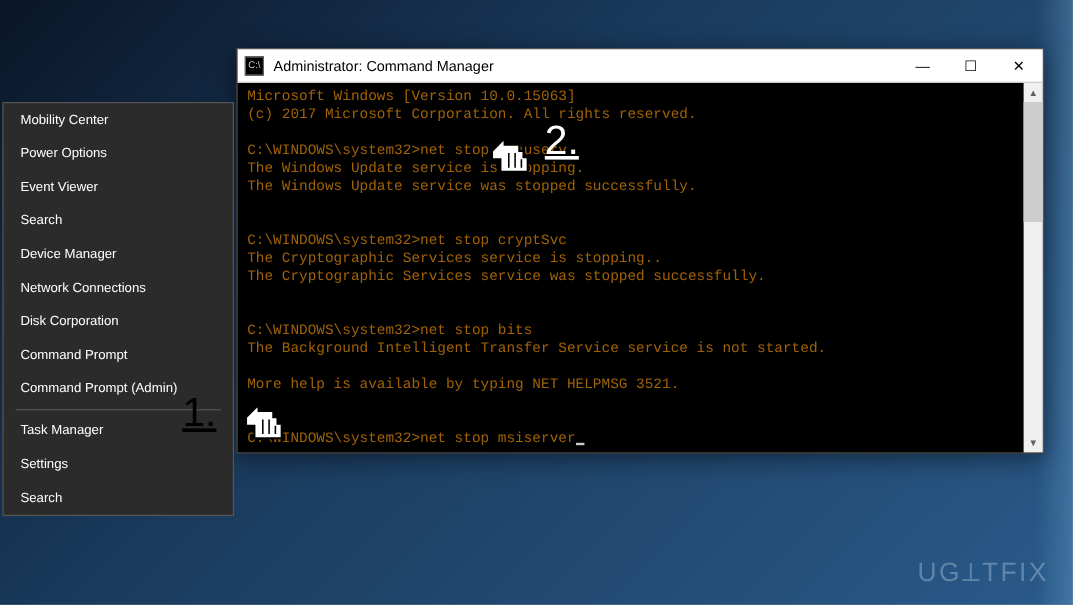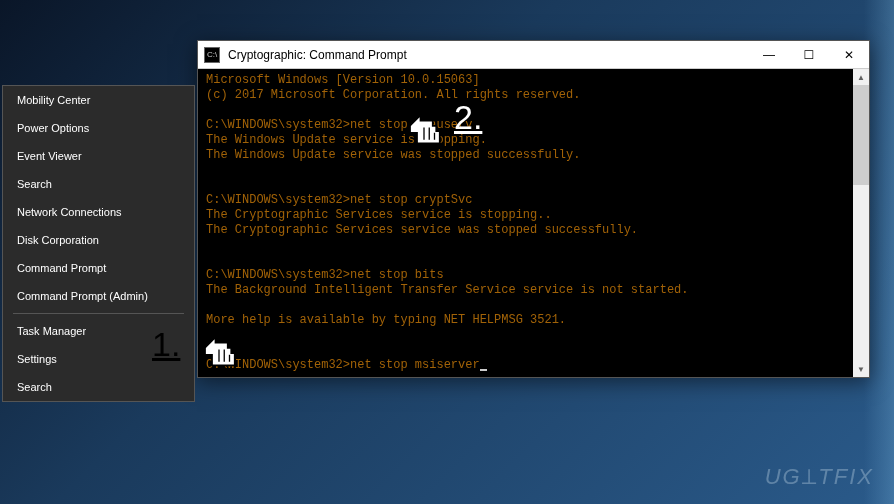--- a/index.html
+++ b/index.html
@@ -128,21 +128,21 @@
     .watermark {
       position: absolute;
       bottom: 14px;
       right: 20px;
       font-size: 22px;
       letter-spacing: 2px;
       color: rgba(200,220,235,0.35);
       font-weight: 300;
       z-index: 40;
     }
-    .watermark .thin { font-weight: 200; font-style: italic; }
+    .watermark .thin { font-weight: 200; }
     .scrollbar {
       position: absolute;
       right: 0;
       top: 28px;
       bottom: 0;
       width: 16px;
       background: #f0f0f0;
     }
     .scroll-thumb {
       position: absolute;
@@ -167,37 +167,38 @@
 </head>
 <body>
 
 <div class="desktop-edge"></div>
 
 <div class="winx-menu">
   <div class="winx-item"><span>Mobility Center</span></div>
   <div class="winx-item"><span>Power Options</span></div>
   <div class="winx-item"><span>Event Viewer</span></div>
   <div class="winx-item"><span>Search</span></div>
+  <div class="winx-item"><span>Device Manager</span></div>
   <div class="winx-item"><span>Network Connections</span></div>
   <div class="winx-item"><span>Disk Corporation</span></div>
   <div class="winx-item"><span>Command Prompt</span></div>
   <div class="winx-item"><span>Command Prompt (Admin)</span></div>
   <div class="winx-divider"></div>
   <div class="winx-item"><span>Task Manager</span></div>
   <div class="winx-item"><span>Settings</span></div>
   <div class="winx-item"><span>Search</span></div>
 
 </div>
 
 <div class="cmd-window">
   <div class="cmd-titlebar">
     <div class="cmd-icon">
         <span>C:\</span>
       </div>
-    <div class="cmd-title">Cryptographic: Command Prompt</div>
+    <div class="cmd-title">Administrator: Command Manager</div>
     <div class="window-controls">
       <div class="win-btn">
           <span>—</span>
         </div>
       <div class="win-btn">
           <span>☐</span>
         </div>
       <div class="win-btn close">
           <span>✕</span>
         </div>

